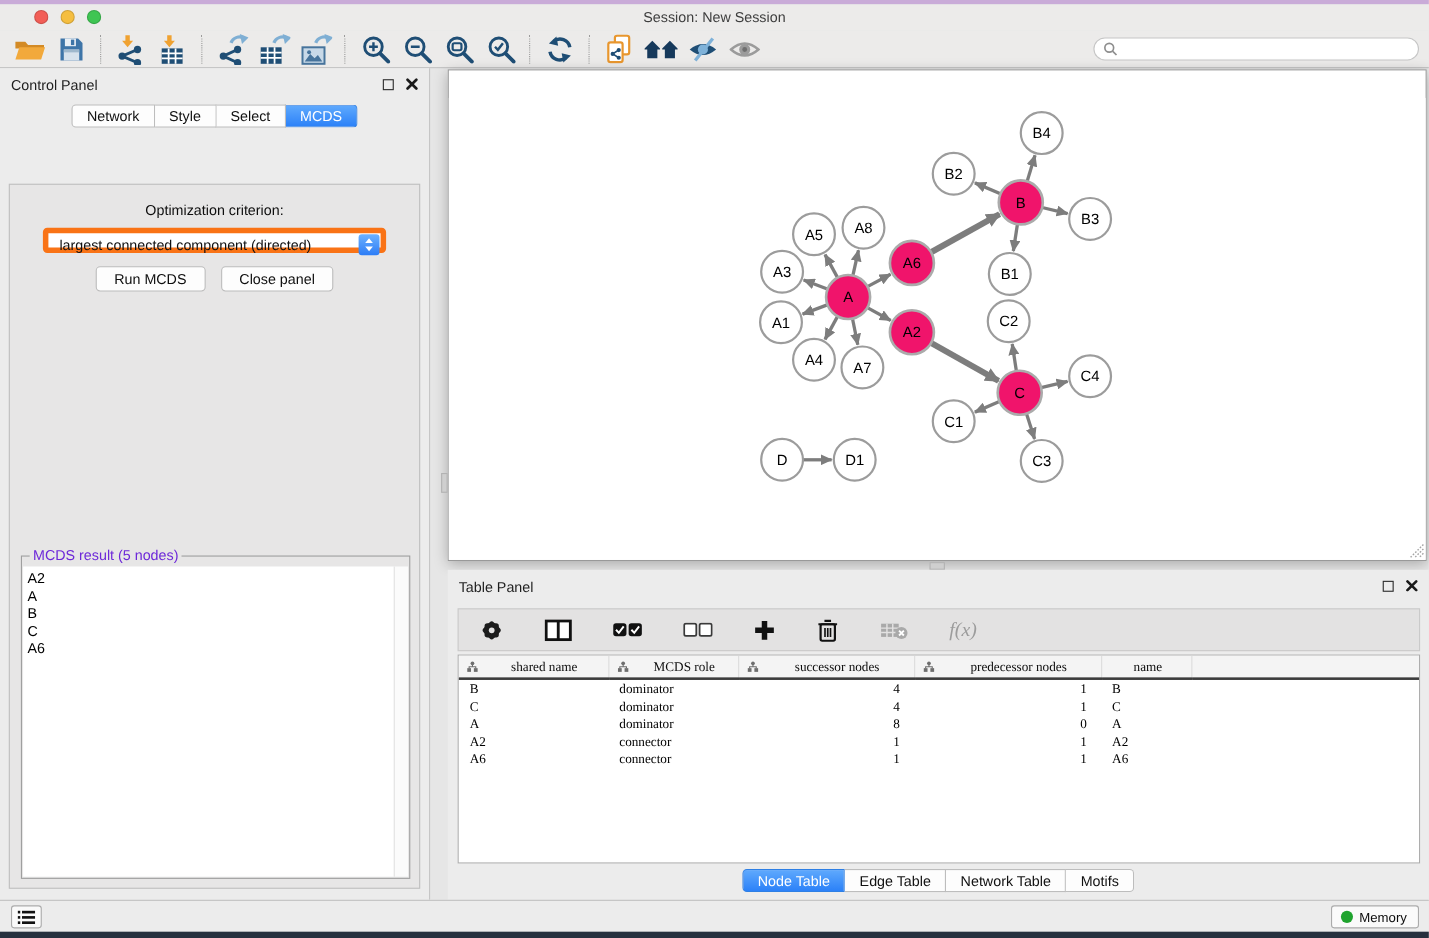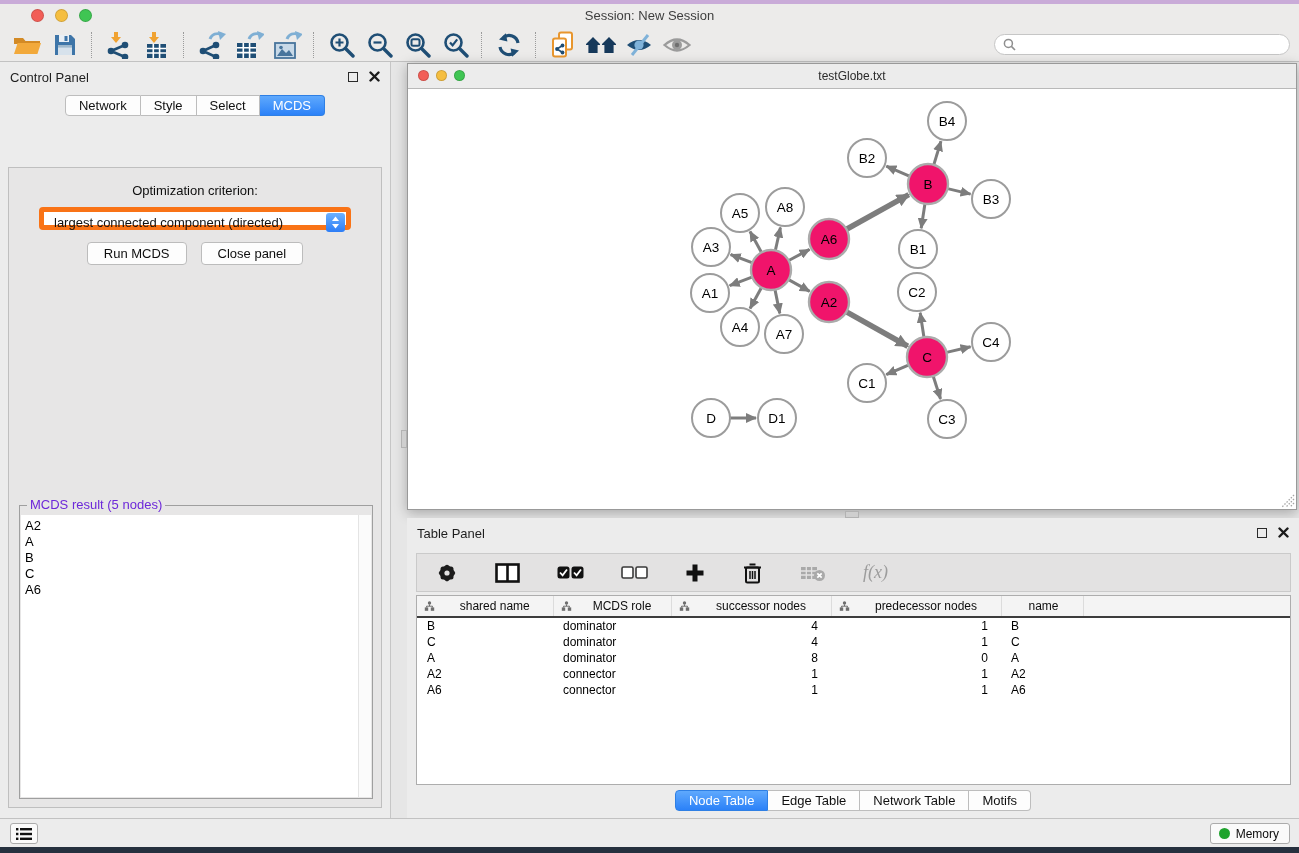--- a/index.html
+++ b/index.html
@@ -53,21 +53,21 @@
   #nw-canvas{position:absolute;left:0;top:25px;right:0;bottom:0;background:#fff;overflow:hidden;}
   #resize-grip{position:absolute;right:1px;bottom:1px;}
   .split-handle{background:#CFCFCF;border:1px solid #B2B2B2;box-sizing:border-box;}
 
   
   #table-panel{left:407px;top:518px;width:892px;height:300px;background:#ECECEC;}
   #tp-toolbar{position:absolute;left:9px;right:8px;top:35px;height:39px;background:#E3E2E2;border:1px solid #CACACA;box-sizing:border-box;display:flex;align-items:center;padding-left:19px;gap:37px;}
   .tp-icon-btn{background:none;border:none;padding:0;display:flex;align-items:center;}
   #fx-label{font-family:"Liberation Serif",serif;font-style:italic;font-size:18px;color:#9C9C9C;}
   #node-table-wrap{position:absolute;left:9px;right:8px;top:77px;bottom:33px;background:#fff;border:1px solid #ADADAD;box-sizing:border-box;overflow:hidden;}
-  table.node-table{border-collapse:collapse;table-layout:fixed;width:100%;}
+  table.node-table{border-collapse:collapse;table-layout:fixed;width:100%;font-family:Liberation Serif, serif;}
   table.node-table th{height:21px;background:#F4F4F4;border-bottom:2px solid #3C3C3C;border-right:1px solid #DCDCDC;font-weight:normal;font-size:12px;color:#0D0D0D;padding:0;box-sizing:border-box;}
   table.node-table th .th-inner{display:flex;align-items:center;padding:0 4px 0 7px;}
   table.node-table th .th-label{flex:1;text-align:center;}
   table.node-table th.filler{border-right:none;}
   table.node-table td{height:16px;font-size:12px;color:#000;padding:0 10px;white-space:nowrap;overflow:hidden;}
   table.node-table td.num{text-align:right;padding-right:13px;}
   #tp-tabs{position:absolute;left:0;right:0;bottom:7px;display:flex;justify-content:center;}
 
   
   #statusbar{left:0;top:818px;width:1299px;height:29px;background:#ECECEC;border-top:1px solid #C2C2C2;box-sizing:border-box;}
@@ -270,28 +270,20 @@
             <div class="result-item">B</div>
             <div class="result-item">C</div>
             <div class="result-item">A6</div>
           </div>
         <div id="mcds-result-scroll"></div>
       </div>
     </div>
   </div>
 
   <div id="network-window" class="abs">
-    <div id="nw-titlebar">
-      <div class="lights">
-        <span class="light red"></span>
-        <span class="light yellow"></span>
-        <span class="light green"></span>
-      </div>
-      <div id="nw-title">testGlobe.txt</div>
-    </div>
     <div id="nw-canvas">
       <svg id="graph-svg" width="888" height="421">
         <defs>
           <marker id="arr" markerUnits="userSpaceOnUse" markerWidth="12" markerHeight="10" refX="10" refY="5" orient="auto">
               <path d="M0 0L11 5L0 10z" fill="#7D7D7D"></path>
             </marker>
           <marker id="arrT" markerUnits="userSpaceOnUse" markerWidth="15" markerHeight="13" refX="12" refY="6.5" orient="auto">
               <path d="M0 0L13.5 6.5L0 13z" fill="#7D7D7D"></path>
             </marker>
         </defs>

